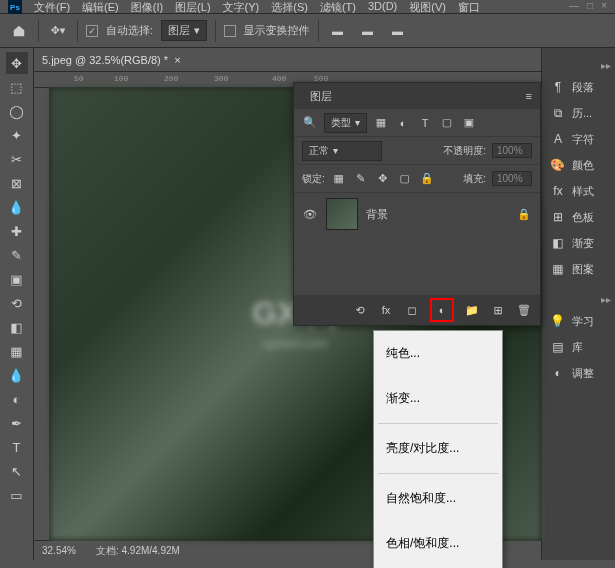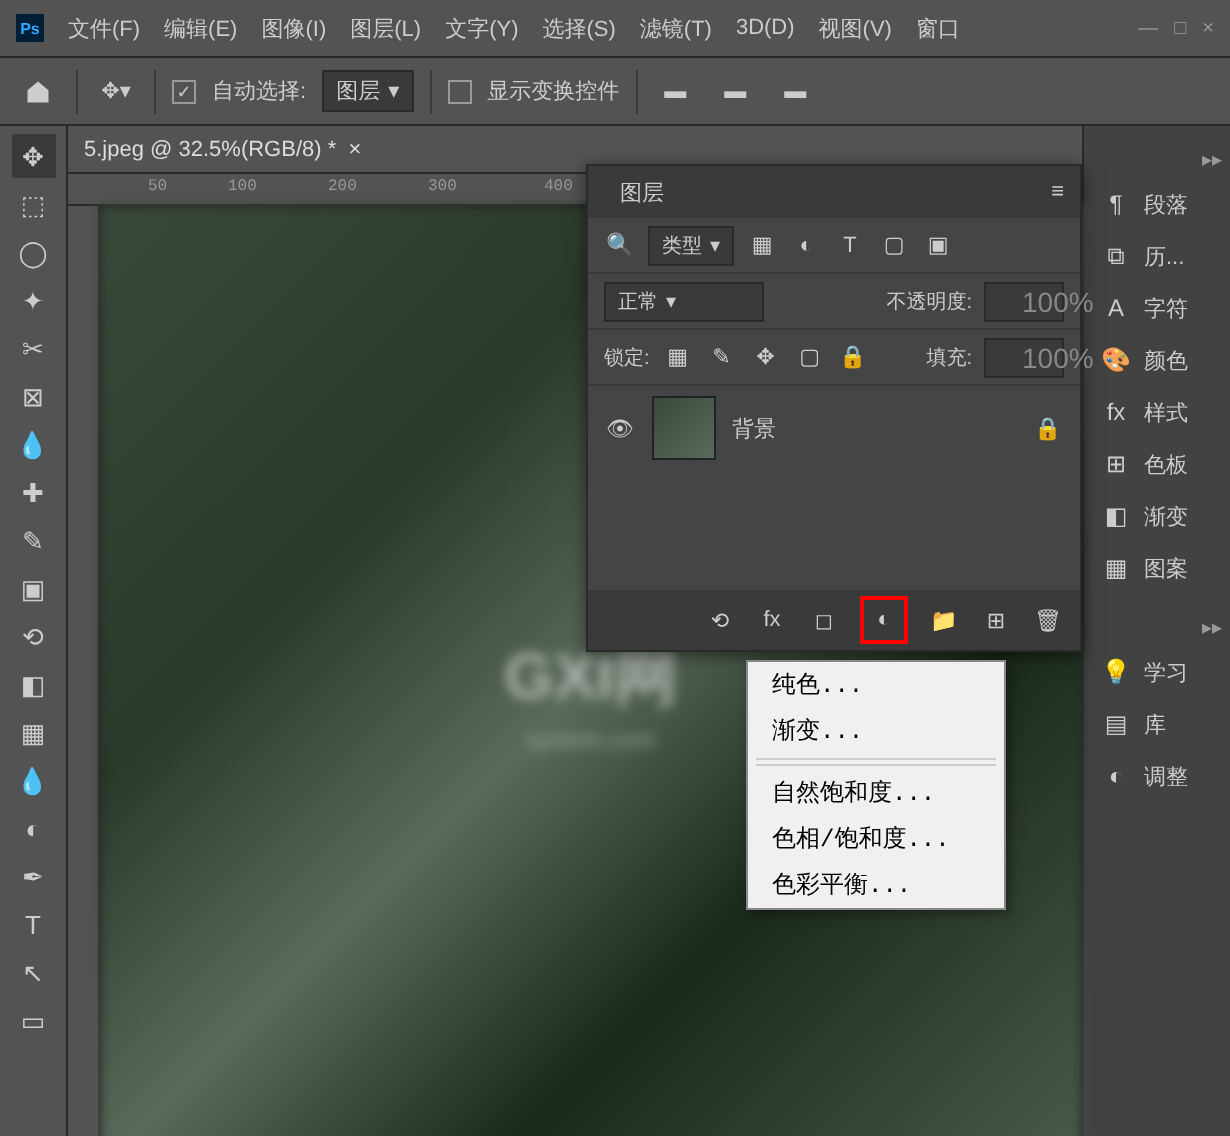--- a/index.html
+++ b/index.html
@@ -1,18 +1,18 @@
 <!DOCTYPE html>
 <html><head>
   <meta charset="utf-8">
   <style>
     * { margin: 0; padding: 0; box-sizing: border-box; font-family: "Microsoft YaHei", sans-serif; }
     body { background: #535353; color: #ccc; width: 615px; height: 568px; overflow: hidden; font-size: 11px; position: relative; }
     
-    .titlebar { height: 29px; background: #535353; display: flex; align-items: center; padding: 12px 8px; border-bottom: 1px solid #2a2a2a; }
+    .titlebar { height: 14px; background: #535353; display: flex; padding: 0 8px; border-bottom: 1px solid #2a2a2a; }
     .titlebar .ps-logo { width: 14px; height: 14px; background: #001e36; color: #31a8ff; font-size: 8px; display: inline-flex; align-items: center; justify-content: center; margin-right: 6px; font-weight: bold; }
     .menu-item { padding: 0 6px; cursor: pointer; font-size: 11px; }
     .win-controls { margin-left: auto; display: flex; gap: 8px; font-size: 10px; color: #999; }
     
     .toolbar { height: 34px; background: #535353; display: flex; align-items: center; padding: 0 8px; border-bottom: 1px solid #2a2a2a; gap: 8px; }
     .tool-btn { width: 22px; height: 22px; display: inline-flex; align-items: center; justify-content: center; cursor: pointer; }
     .divider { width: 1px; height: 22px; background: #3a3a3a; }
     .checkbox { width: 12px; height: 12px; border: 1px solid #999; display: inline-flex; align-items: center; justify-content: center; font-size: 9px; }
     .dropdown { background: #3a3a3a; padding: 2px 6px; border: 1px solid #2a2a2a; display: flex; align-items: center; gap: 4px; }
     
@@ -37,32 +37,32 @@
     .panel-tab { padding: 0 8px; }
     .panel-menu { margin-left: auto; }
     .panel-row { height: 28px; display: flex; align-items: center; padding: 0 8px; gap: 6px; border-bottom: 1px solid #3a3a3a; font-size: 10px; }
     .small-icon { width: 16px; height: 16px; display: inline-flex; align-items: center; justify-content: center; color: #ccc; font-size: 11px; cursor: pointer; }
     .layer-row { height: 42px; display: flex; align-items: center; padding: 0 8px; gap: 8px; }
     .layer-thumb { width: 32px; height: 32px; background: linear-gradient(135deg, #3a4a3a, #5a6a5a); border: 1px solid #222; }
     .panel-footer { height: 30px; display: flex; align-items: center; justify-content: flex-end; padding: 0 8px; gap: 10px; background: #3a3a3a; }
     .highlight-box { border: 2px solid #ff0000; padding: 2px; }
     
     .context-menu { position: absolute; top: 330px; right: 112px; width: 130px; background: #f0f0f0; border: 1px solid #888; box-shadow: 2px 2px 6px rgba(0,0,0,0.4); color: #000; font-size: 12px; }
-    .menu-row { padding: 3px 12px; cursor: pointer; font-family: Liberation Mono, monospace; }
+    .menu-row { padding: 14px 12px; cursor: pointer; }
     .menu-row.selected { background: #0a64d6; color: #fff; }
     .menu-sep { height: 1px; background: #ccc; margin: 2px 4px; }
     .menu-highlight { border: 2px solid #ff0000; margin: -2px; }
     
     .right-dock { width: 74px; background: #424242; border-left: 1px solid #2a2a2a; display: flex; flex-direction: column; padding-top: 8px; }
     .dock-item { height: 26px; display: flex; align-items: center; padding: 0 8px; gap: 6px; cursor: pointer; font-size: 11px; }
     .dock-icon { width: 16px; height: 16px; display: inline-flex; align-items: center; justify-content: center; font-size: 12px; }
     .dock-sep { height: 8px; }
     .dock-header { height: 18px; display: flex; align-items: center; justify-content: flex-end; padding: 0 4px; color: #999; font-size: 10px; }
     
-    .val-input { background: #3a3a3a; padding: 1px 18px; border: 1px solid #2a2a2a; font-size: 14px; color: #888; width: 40px; }
+    .val-input { background: #3a3a3a; padding: 1px 4px; border: 1px solid #2a2a2a; font-size: 10px; color: #888; width: 40px; }
     svg { width: 14px; height: 14px; }
   </style>
 </head>
 <body>
 
 <div class="titlebar">
   <span class="ps-logo">Ps</span>
   <span class="menu-item">文件(F)</span>
   <span class="menu-item">编辑(E)</span>
   <span class="menu-item">图像(I)</span>
@@ -139,20 +139,24 @@
       <span class="ruler-mark" style="left:238px">400</span>
       <span class="ruler-mark" style="left:280px">500</span>
     </div>
     <div class="canvas-content">
       <div class="ruler-v"></div>
       <div class="image-view">
         <div class="watermark">GXI网</div>
         <div class="watermark-sub">system.com</div>
       </div>
     </div>
+    <div class="status-bar">
+      <span>32.54%</span>
+      <span>文档: 4.92M/4.92M</span>
+    </div>
   </div>
 
   <div class="right-dock">
     <div class="dock-header">▸▸</div>
     <div class="dock-item">
         <span class="dock-icon">¶</span>
         <span>段落</span>
       </div>
     <div class="dock-item">
         <span class="dock-icon">⧉</span>
@@ -243,18 +247,19 @@
     <span class="small-icon">📁</span>
     <span class="small-icon">⊞</span>
     <span class="small-icon">🗑</span>
   </div>
 </div>
 
 <div class="context-menu">
   <div class="menu-row">纯色...</div>
   <div class="menu-row">渐变...</div>
   <div class="menu-sep"></div>
+  <div class="menu-row">亮度/对比度...</div>
   <div class="menu-sep"></div>
   <div class="menu-row">自然饱和度...</div>
   <div class="menu-row">色相/饱和度...</div>
   <div class="menu-row">色彩平衡...</div>
 
 </div>
 
 </body></html>

